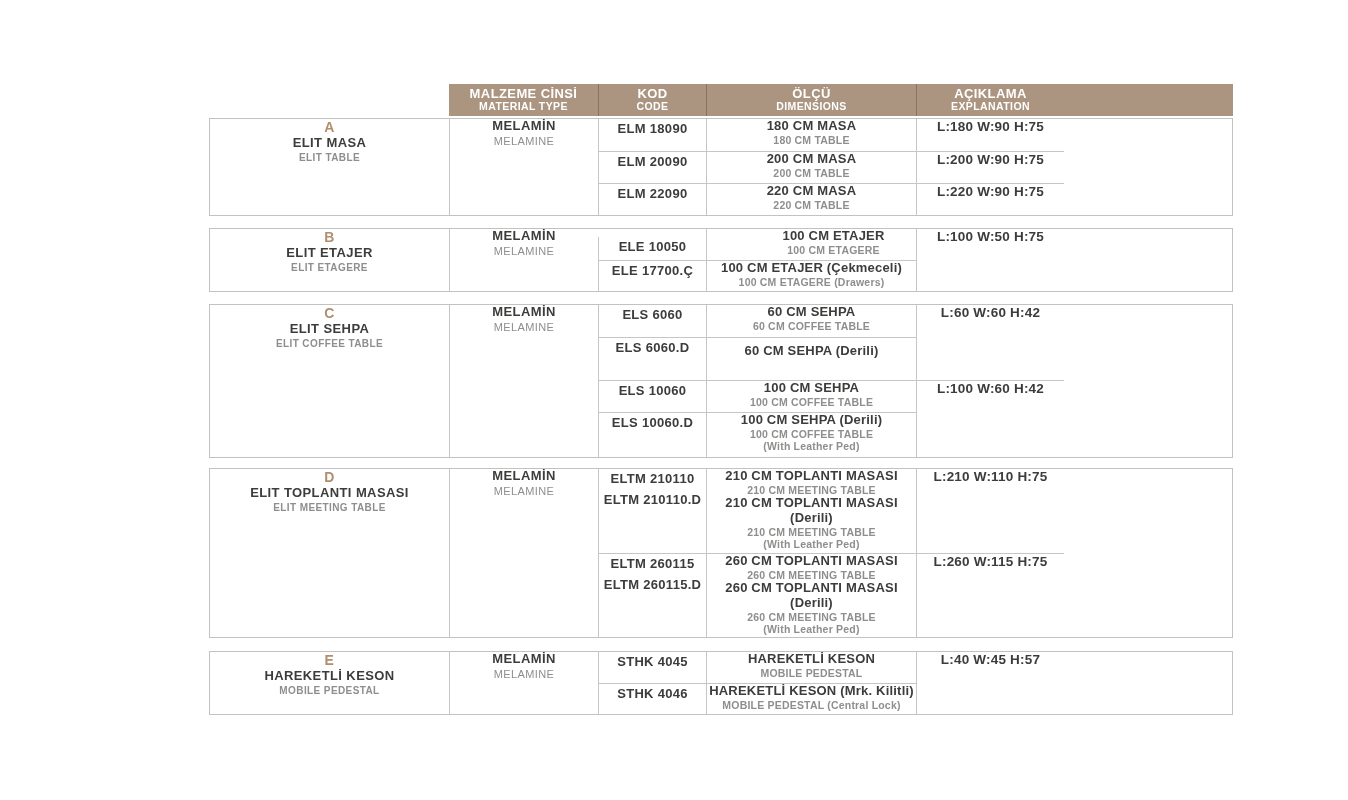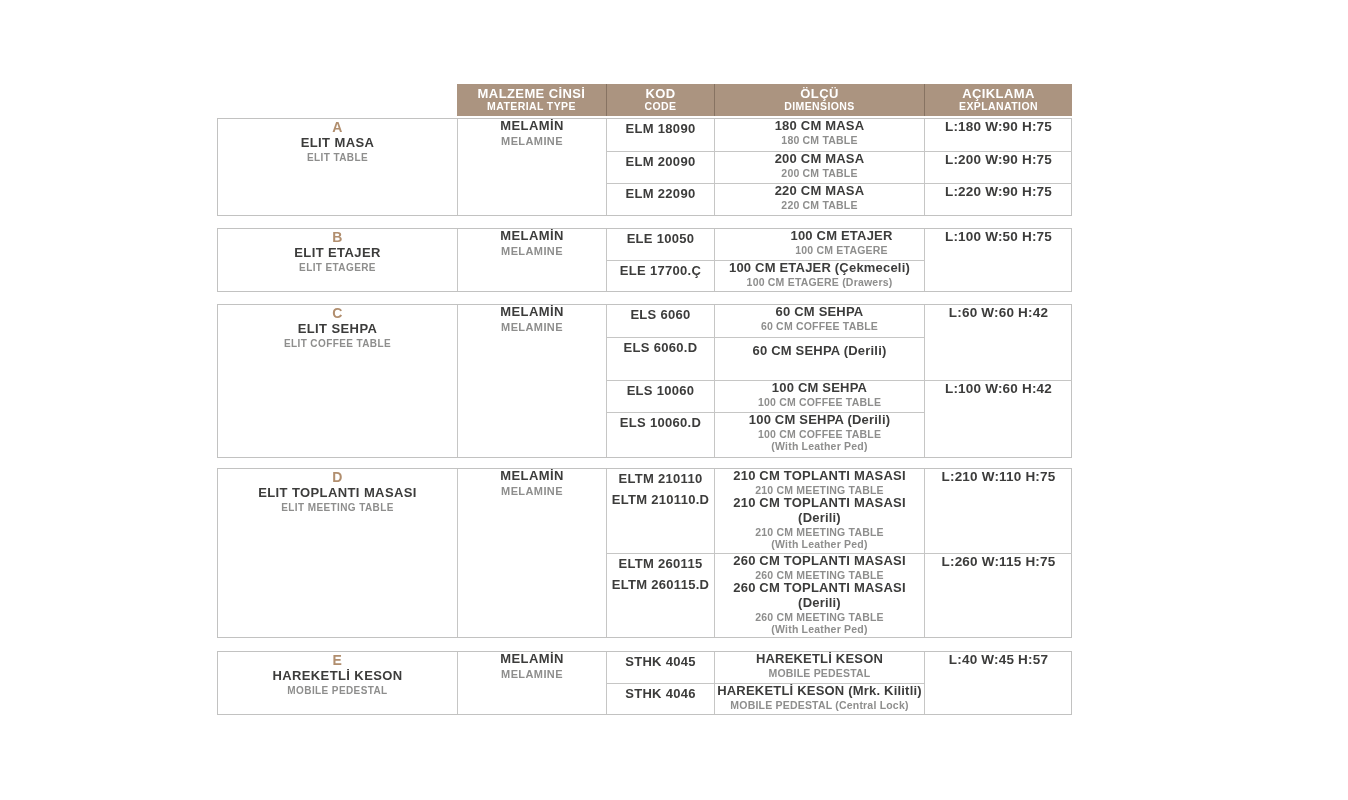--- a/index.html
+++ b/index.html
@@ -2,21 +2,21 @@
 <html><head>
 <meta charset="utf-8">
 <style>
   html, body { margin:0; padding:0; background:#ffffff; }
   body {
     width:1348px; height:800px; overflow:hidden;
     font-family:"Liberation Sans", sans-serif;
     -webkit-font-smoothing:antialiased;
   }
   .canvas { position:relative; width:1348px; height:800px; background:#fff; }
-  .tablewrap { position:absolute; left:217px; top:84px; width:855px; }
+  .tablewrap { position:absolute; left:209px; top:84px; width:1024px; }
 
   
   .header-row {
     margin-left:240px;
     display:grid;
     grid-template-columns:149px 108px 210px 148px;
     height:32px;
     background:#ab9480;
     color:#ffffff;
   }
@@ -41,21 +41,21 @@
   }
   .bl { border-left:1px solid #c6c6c5; }
   .bt { border-top:1px solid #c6c6c5; }
   .top { justify-content:flex-start; padding-top:6px; }
 
   .sec-letter { font-size:14px; font-weight:bold; color:#b18e6e; letter-spacing:0.5px; }
   .sec-name   { font-size:13px; font-weight:bold; color:#3c3c3b; letter-spacing:0.4px; margin-top:1px; }
   .sec-sub    { font-size:10px; font-weight:bold; color:#8e8e8d; letter-spacing:0.4px; margin-top:1px; }
 
   .mat-main { font-size:13px; font-weight:bold; color:#3c3c3b; letter-spacing:0.4px; }
-  .mat-sub  { font-size:11px;  font-weight:bold; color:#8e8e8d; letter-spacing:0.4px; margin-top:1px; }
+  .mat-sub  { font-size:11px;  font-weight:normal; color:#8e8e8d; letter-spacing:0.4px; margin-top:1px; }
 
   .code-line { font-size:13px; font-weight:bold; color:#3c3c3b; letter-spacing:0.3px; margin:3px 0; }
 
   .exp-b { font-size:13px;   font-weight:bold; color:#3c3c3b; letter-spacing:0.2px; }
   .exp-s { font-size:10.5px; font-weight:bold; color:#8e8e8d; letter-spacing:0.2px; }
 
   .dims { font-size:13.5px; font-weight:bold; color:#3c3c3b; letter-spacing:0.2px; }
 </style>
 </head>
 <body>
@@ -127,21 +127,21 @@
         <div class="section" style="margin-top: 12px; grid-template-rows: 31px 31px;">
           <div class="cell" style="grid-area: 1 / 1 / span 2;">
             <div class="sec-letter">B</div>
             <div class="sec-name">ELIT ETAJER</div>
             <div class="sec-sub">ELIT ETAGERE</div>
           </div>
           <div class="cell bl" style="grid-area: 1 / 2 / span 2;">
             <div class="mat-main">MELAMİN</div>
             <div class="mat-sub">MELAMINE</div>
           </div>
-          <div class="cell bl" style="grid-area: 1 / 3;">
+          <div class="cell bl" style="grid-area: 1 / 3; margin-top: 8px;">
             <div class="code-line">ELE 10050</div>
           </div>
           <div class="cell bl" style="grid-area: 1 / 4; padding-left: 44px;">
             <div class="exp-b">100 CM ETAJER</div>
             <div class="exp-s">100 CM ETAGERE</div>
           </div>
           <div class="cell bl bt" style="grid-area: 2 / 3;">
             <div class="code-line">ELE 17700.Ç</div>
           </div>
           <div class="cell bl bt" style="grid-area: 2 / 4;">

